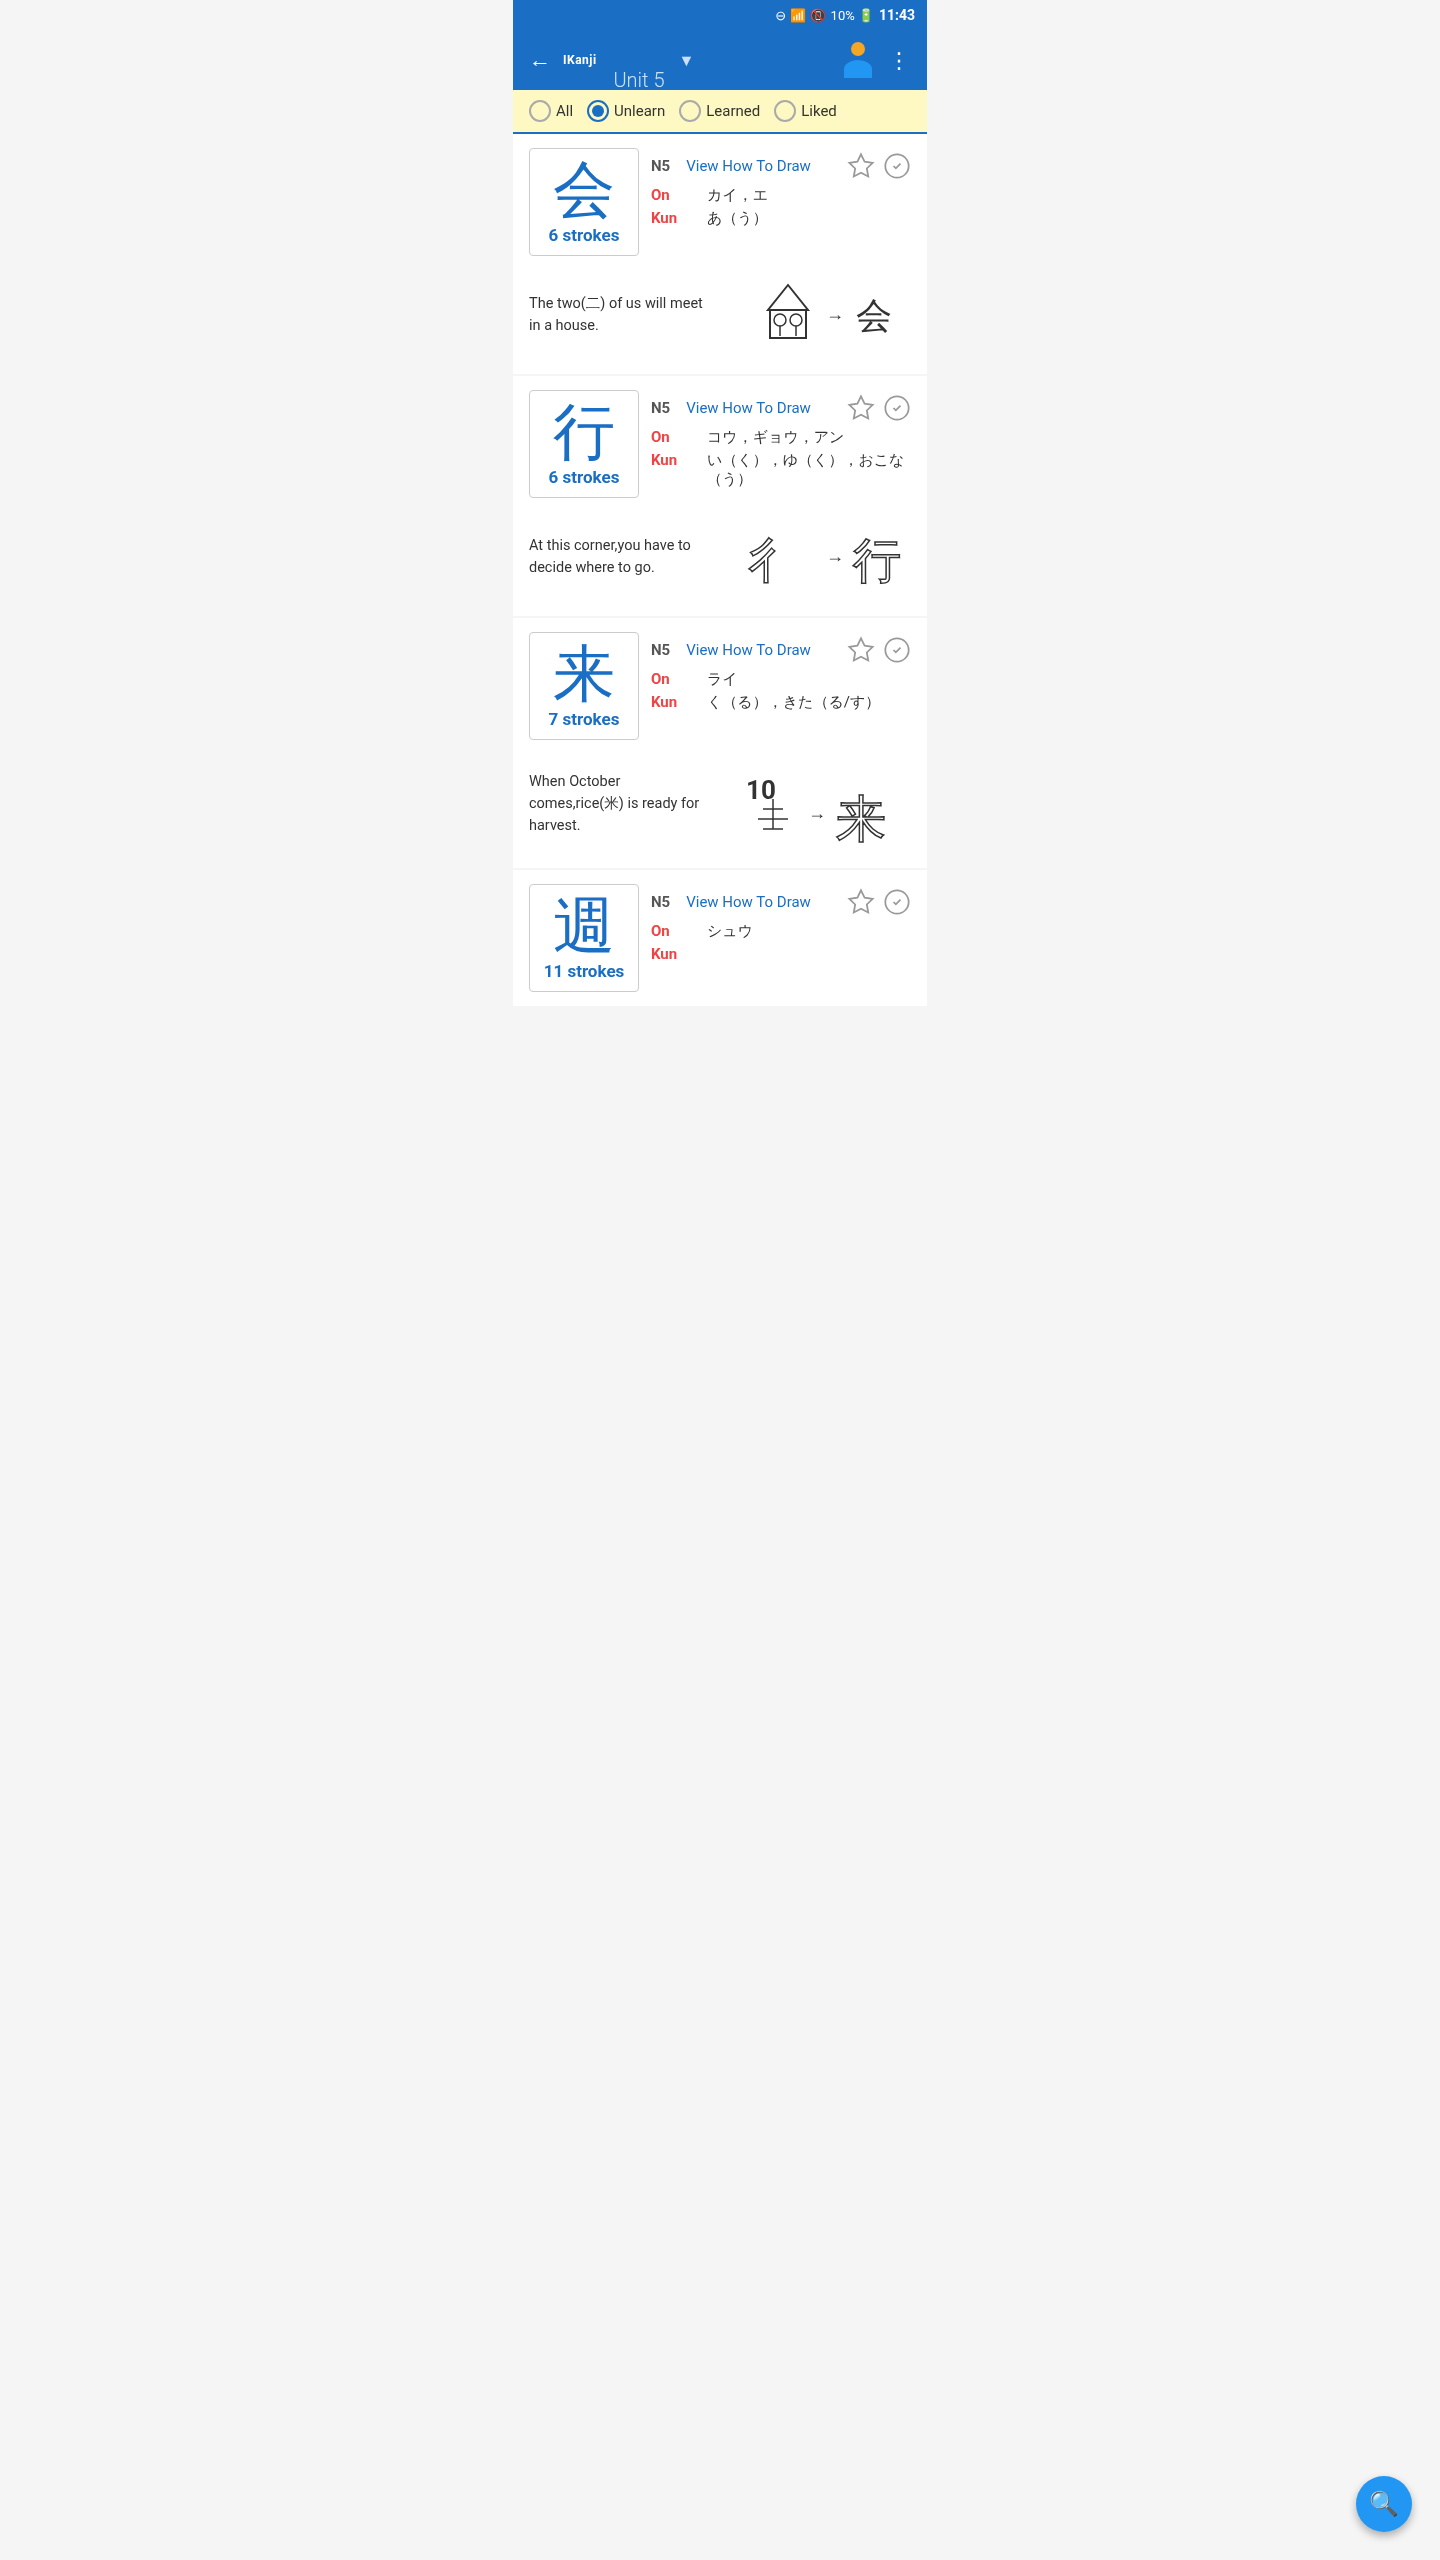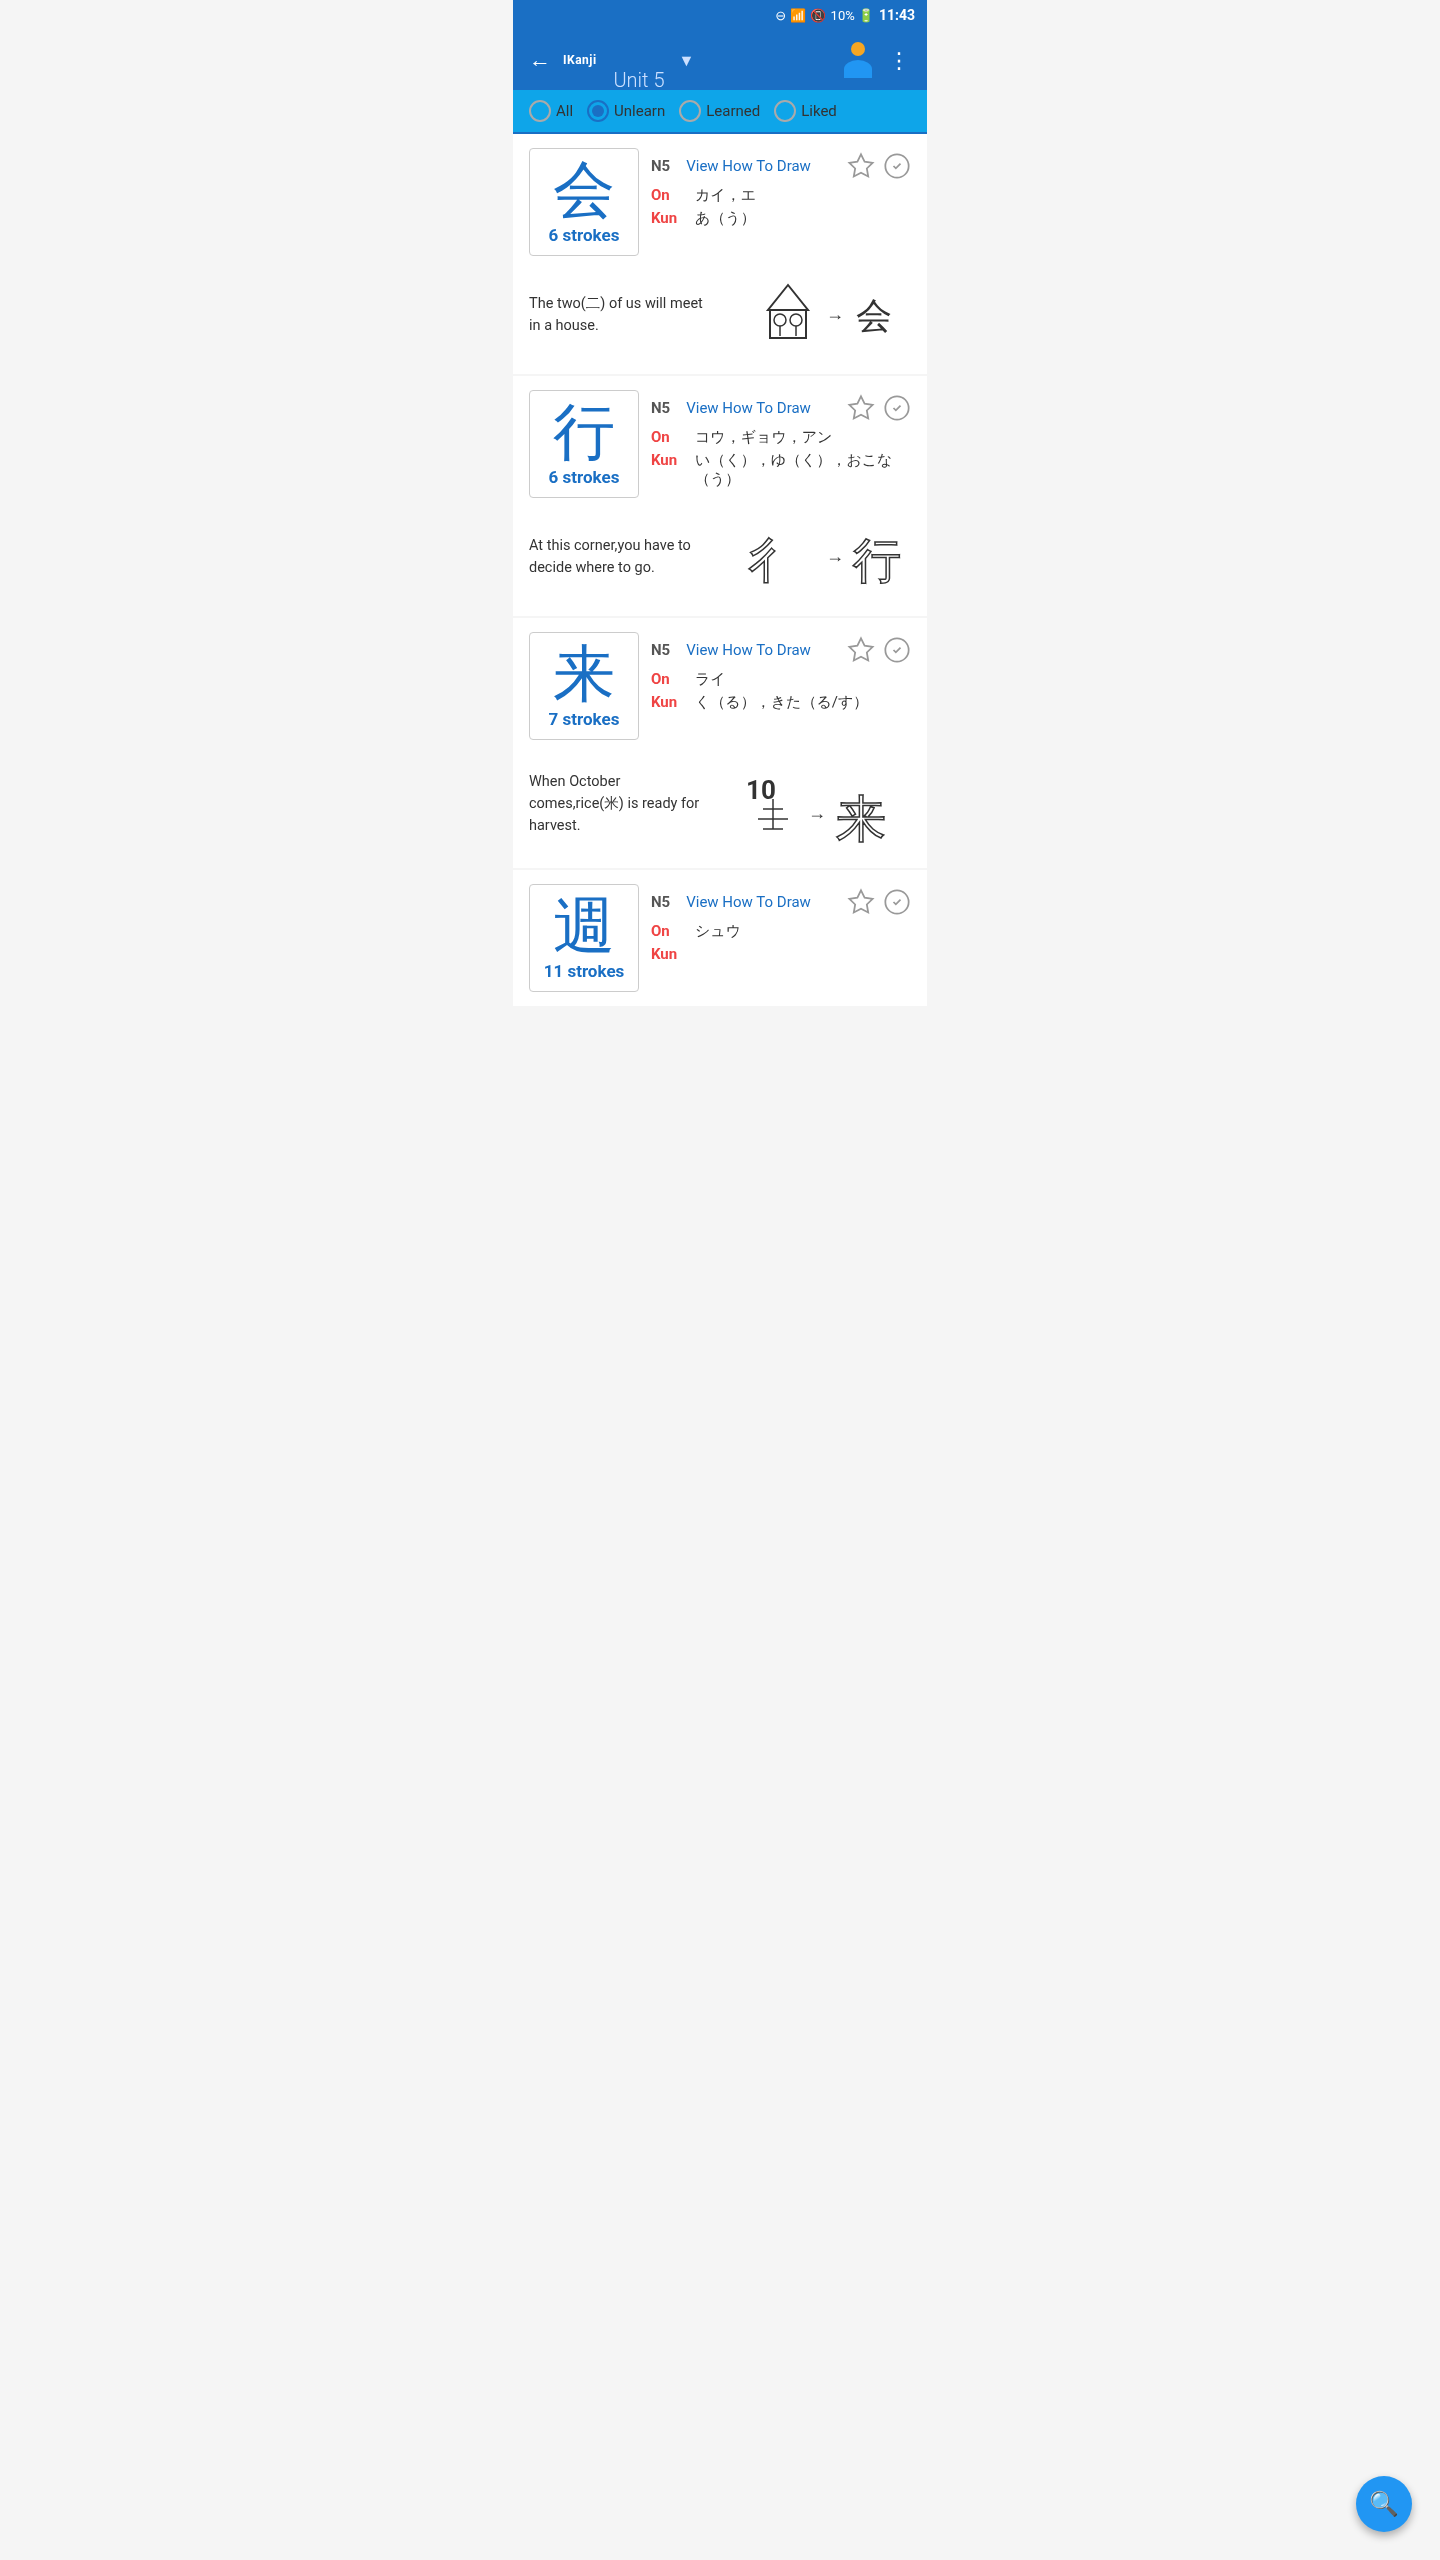--- a/index.html
+++ b/index.html
@@ -88,21 +88,21 @@
     }
     .more-icon {
       font-size: 22px;
       color: white;
       cursor: pointer;
       letter-spacing: 1px;
     }
 
     
     .filter-bar {
-      background: #0ea5e9;
+      background: #fef9c3;
       display: flex;
       align-items: center;
       padding: 10px 16px;
       gap: 6px;
       border-bottom: 2px solid #1a6fc4;
     }
     .filter-option {
       display: flex;
       align-items: center;
       gap: 5px;
@@ -196,20 +196,21 @@
     }
     .reading-label {
       color: #ef4444;
       font-weight: bold;
       font-size: 15px;
       min-width: 36px;
     }
     .reading-value {
       color: #333;
       font-size: 15px;
+      margin-left: 12px;
     }
 
     .kanji-bottom {
       display: flex;
       align-items: center;
       gap: 16px;
       margin-top: 14px;
     }
     .mnemonic-text {
       font-size: 14.5px;

